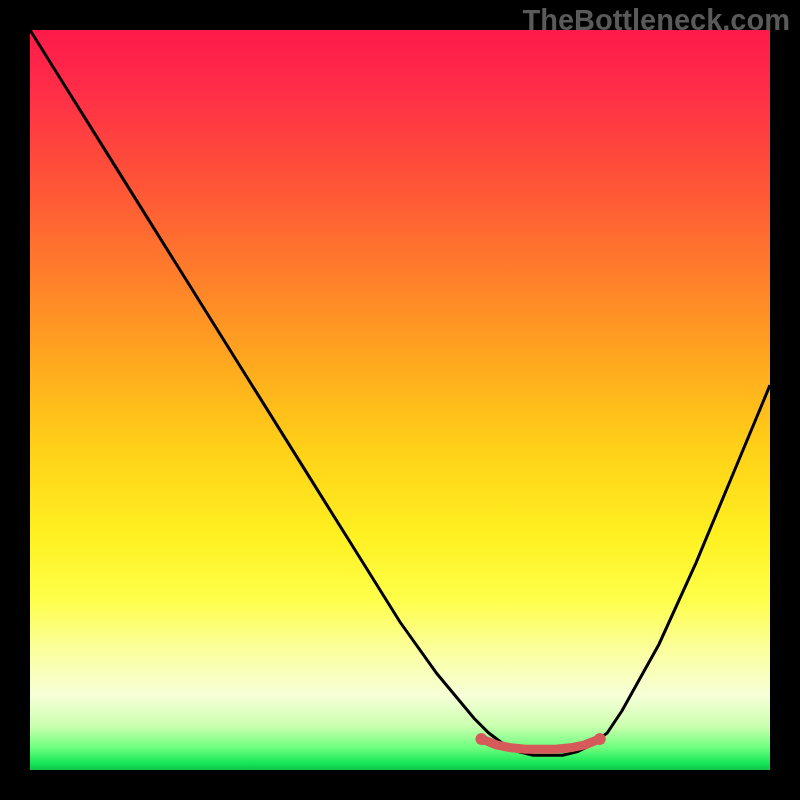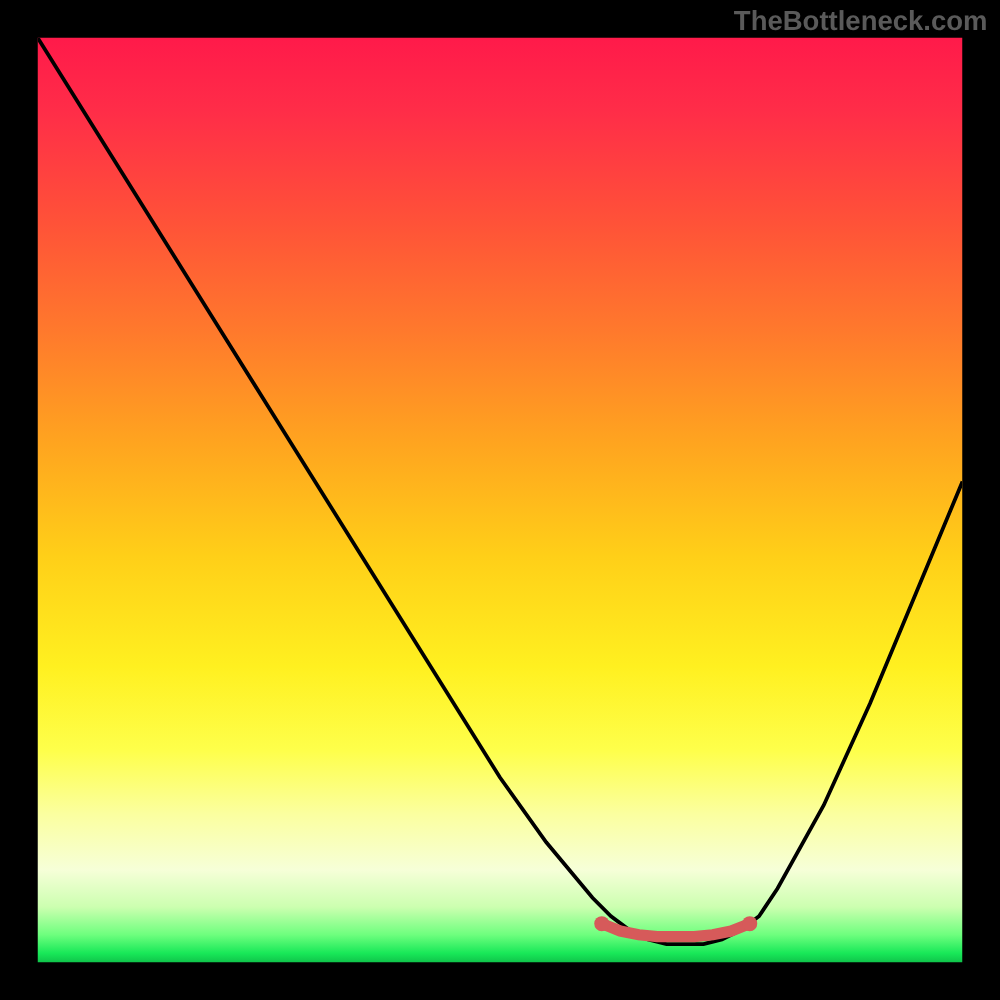--- a/index.html
+++ b/index.html
@@ -15,21 +15,21 @@
     position: relative;
     width: 800px;
     height: 800px;
     background: #000;
   }
   .watermark {
     position: absolute;
     top: 4px;
     right: 10px;
     color: #5a5a5a;
-    font-size: 22px;
+    font-size: 29px;
     font-weight: bold;
     z-index: 10;
   }
   .plot-area {
     position: absolute;
     left: 30px;
     top: 30px;
     width: 740px;
     height: 740px;
     overflow: hidden;

